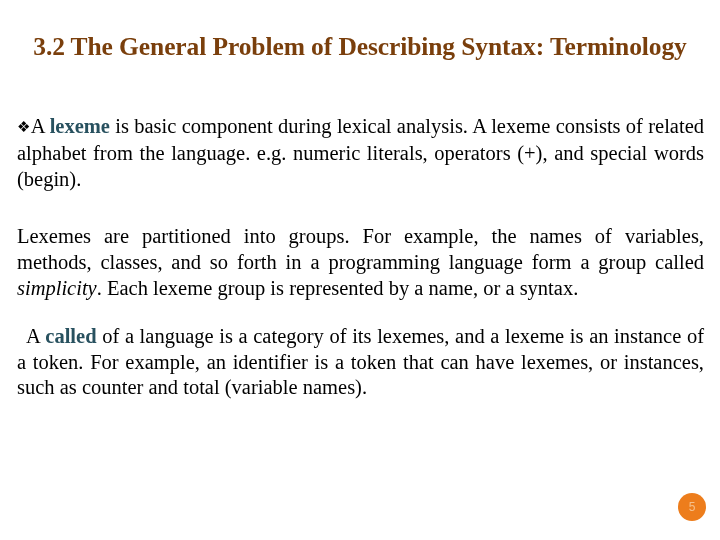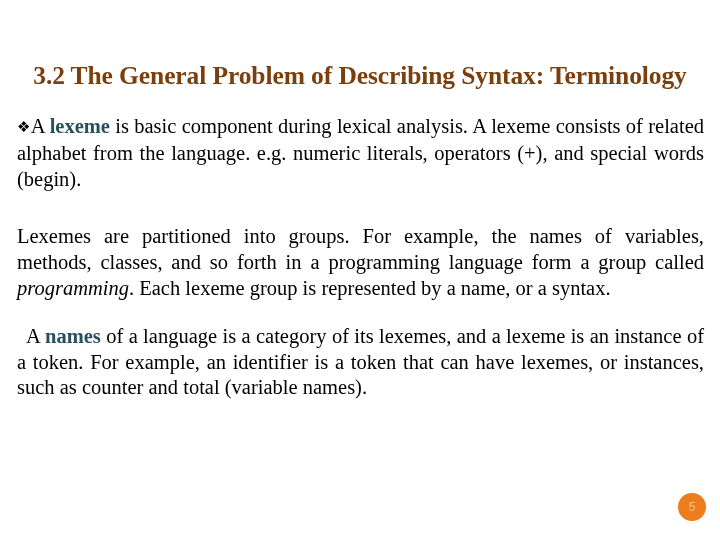--- a/index.html
+++ b/index.html
@@ -85,34 +85,34 @@
     text-align: center;
   }
   
   .para > span { }
 </style>
 </head>
 <body>
 
 <div id="slide" style="background: rgb(255, 255, 255);">
 
-  <div id="slide-title" style="color: rgb(122, 63, 12); margin-top: 29px;">3.2 The General Problem of Describing Syntax: Terminology</div>
+  <div id="slide-title" style="color: rgb(122, 63, 12);">3.2 The General Problem of Describing Syntax: Terminology</div>
 
   <div id="body-area">
 
 
     <div class="gap-1"></div>
 
     <p class="para bulleted"><span class="bullet-glyph">❖</span><span>A </span><span class="hl" style="color: rgb(40, 81, 95);">lexeme</span><span> is basic component during lexical analysis. A lexeme consists of related alphabet from the language. e.g. numeric literals, operators (+),  and special words (begin).</span></p>
 
     <div class="gap-2"></div>
 
-    <p class="para"><span>Lexemes are partitioned into groups. For example, the names of variables, methods, classes, and so forth in a programming language form a group called </span><span class="it">programming</span><span>. Each lexeme group is represented by a name, or a syntax.</span></p>
+    <p class="para"><span>Lexemes are partitioned into groups. For example, the names of variables, methods, classes, and so forth in a programming language form a group called </span><span class="it">simplicity</span><span>. Each lexeme group is represented by a name, or a syntax.</span></p>
 
     <div class="gap-3"></div>
 
-    <p class="para"><span class="indent-sm">A </span><span class="hl" style="color: rgb(40, 81, 95);">names</span><span> of a language is a category of its lexemes, and a lexeme is an instance of a token. For example, an identifier is a token that can have lexemes, or instances, such as counter and total (variable names).</span></p>
+    <p class="para"><span class="indent-sm">A </span><span class="hl" style="color: rgb(40, 81, 95);">called</span><span> of a language is a category of its lexemes, and a lexeme is an instance of a token. For example, an identifier is a token that can have lexemes, or instances, such as counter and total (variable names).</span></p>
 
   </div>
 
   <div id="page-badge" style="background: rgb(237, 125, 28);">5</div>
 
 </div>
 
 </body></html>

